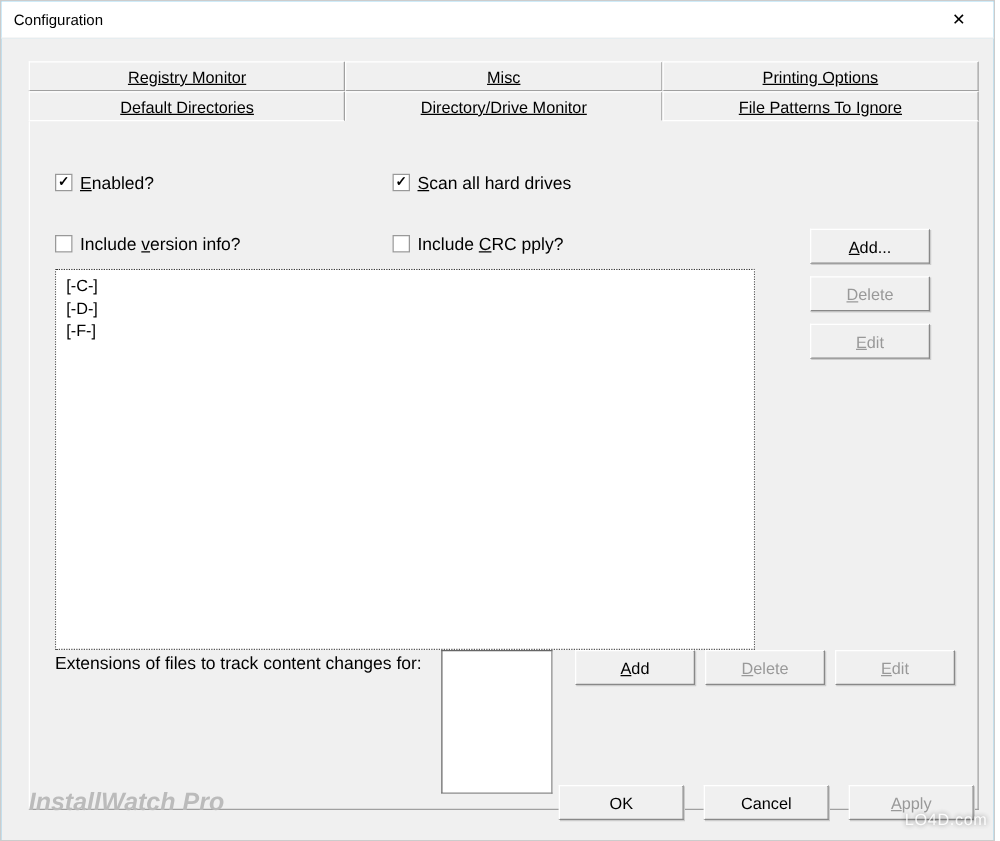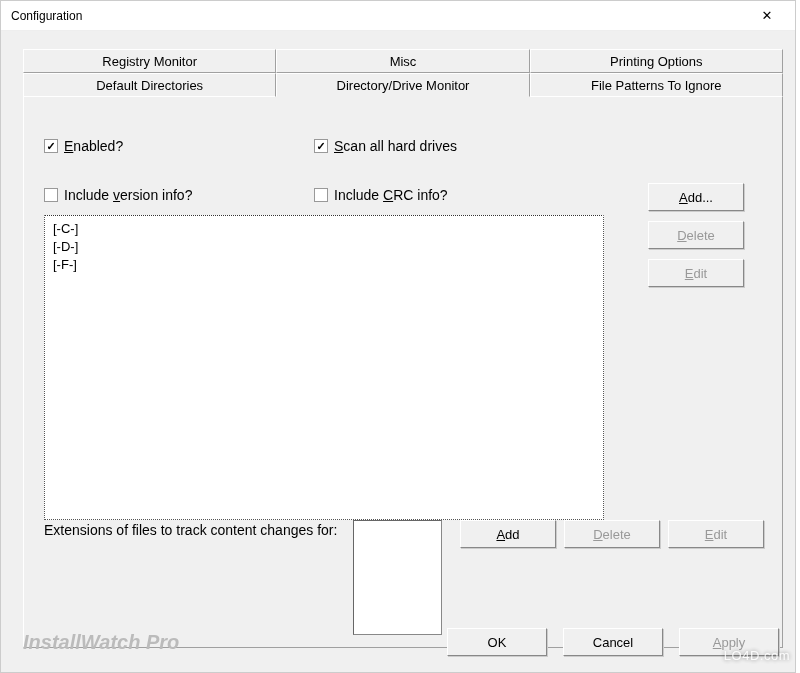--- a/index.html
+++ b/index.html
@@ -55,20 +55,21 @@
   border: 1px solid #fff;
   border-right: 1px solid #a0a0a0;
   border-bottom: none;
   background: #f0f0f0;
   display: flex;
   align-items: center;
   justify-content: center;
   font-size: 13px;
   cursor: pointer;
   position: relative;
+  text-decoration: underline;
 }
 .tab-row:first-child .tab {
   border-top: 1px solid #fff;
 }
 .tab.inactive {
   border-bottom: 1px solid #a0a0a0;
 }
 .tab.active {
   background: #f0f0f0;
   border-bottom: 1px solid #f0f0f0;
@@ -261,21 +262,21 @@
         <div class="check-row">
           <div class="check-col1">
             <label class="check-label">
               <span class="check-box"></span>
               <span><span>Include </span><span class="u">v</span><span>ersion info?</span></span>
             </label>
           </div>
           <div class="check-col2">
             <label class="check-label">
               <span class="check-box"></span>
-              <span><span>Include </span><span class="u">C</span><span>RC info?</span></span>
+              <span><span>Include </span><span class="u">C</span><span>RC pply?</span></span>
             </label>
           </div>
         </div>
 
         <div class="mid-row">
           <div class="drive-list">
             <div>[-C-]</div>
             <div>[-D-]</div>
             <div>[-F-]</div>
           </div>

